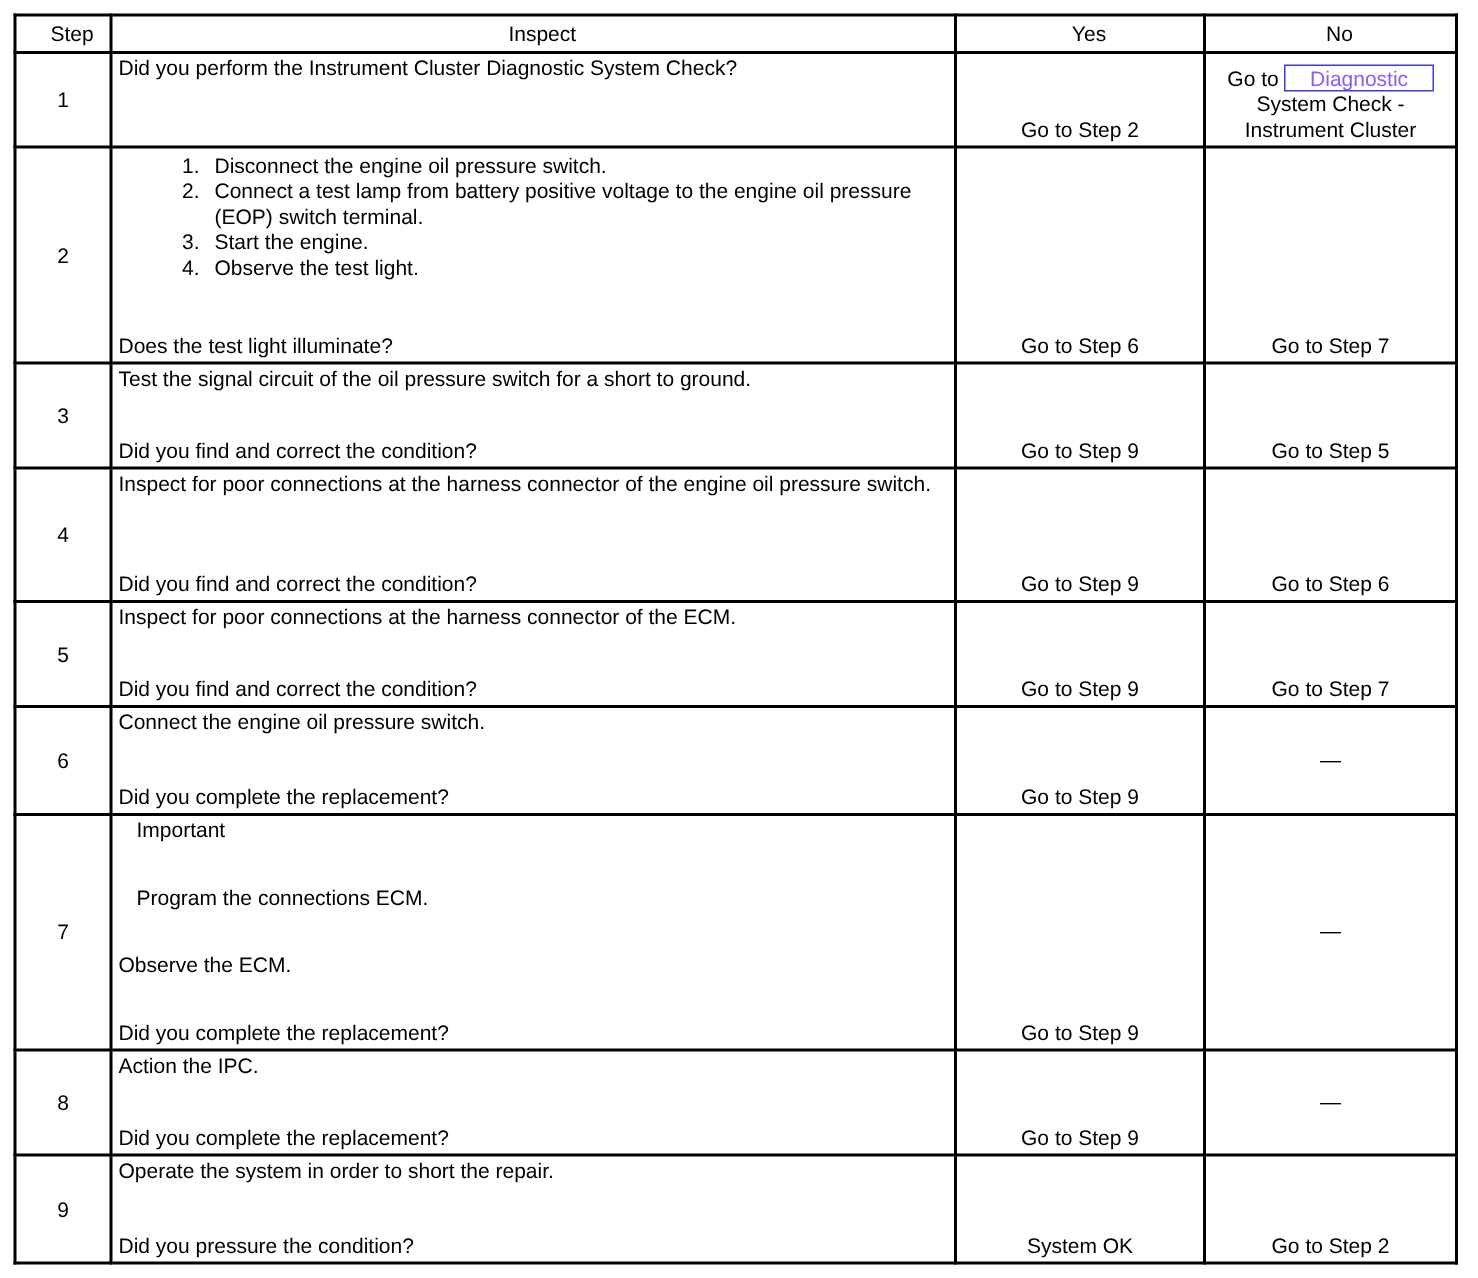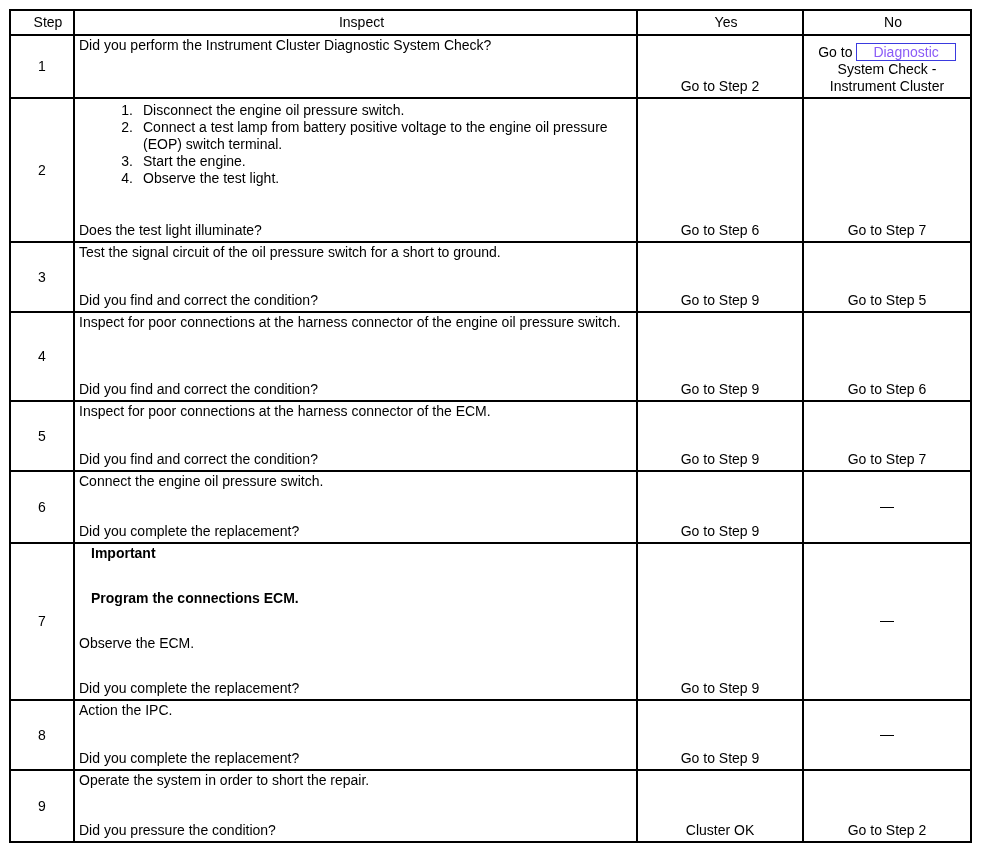--- a/index.html
+++ b/index.html
@@ -15,21 +15,21 @@
   col.c-no { width: 168px; }
   td.step { text-align: center; vertical-align: middle; }
   td.action { vertical-align: top; padding: 1px 4px 2px 4px !important; }
   td.action .cell { display: flex; flex-direction: column; justify-content: space-between; height: 100%; }
   td.yes, td.no { text-align: center; vertical-align: bottom; padding-bottom: 2px !important; }
   td.no.dash { vertical-align: middle; }
   .ol { margin: 2px 0 0 0; padding: 0; list-style: none; }
   .ol li { display: flex; }
   .ol .num { width: 64px; text-align: right; padding-right: 10px; box-sizing: border-box; flex: none; }
   .ol .txt { flex: 1; }
-  .bold { font-weight: bold; padding-left: 12px; }
+  .bold { font-weight: normal; padding-left: 12px; }
   .link { border: 1px solid #3a3adf; padding: 0 16px; color: #8b5cf6; cursor: pointer; }
   .q { margin-top: 0; }
 </style>
 </head>
 <body>
 
 <table class="diag">
   <colgroup>
     <col class="c-step">
       <col class="c-action">
@@ -165,17 +165,17 @@
     </tr>
 
     <tr style="height:71px">
       <td class="step">9</td>
       <td class="action">
         <div class="cell" style="height:67px">
           <div>Operate the system in order to short the repair.</div>
           <div class="q">Did you pressure the condition?</div>
         </div>
       </td>
-      <td class="yes">Cluster OK</td>
+      <td class="yes">System OK</td>
       <td class="no">Go to Step 2</td>
     </tr>
   </tbody>
 </table>
 
 </body></html>

